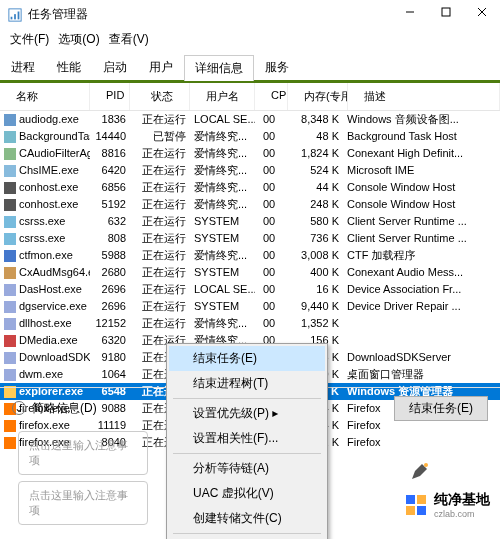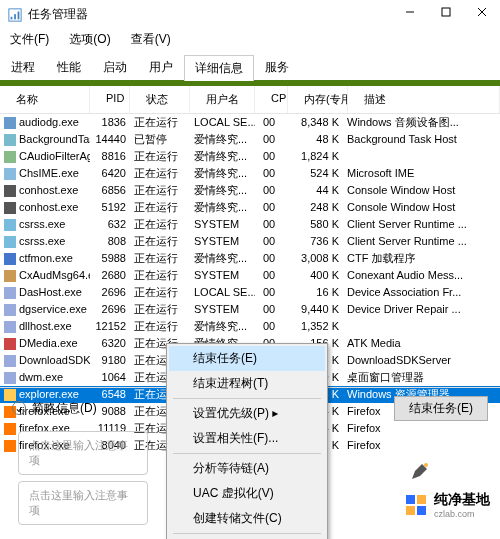--- a/index.html
+++ b/index.html
@@ -3,32 +3,32 @@
 <meta charset="utf-8">
 <style>
 * { box-sizing: border-box; margin: 0; padding: 0; }
 body { font-family: "Microsoft YaHei", "Segoe UI", sans-serif; font-size: 11px; background: #fff; width: 500px; height: 539px; overflow: hidden; position: relative; }
 .titlebar { display: flex; align-items: center; padding: 6px 8px; }
 .titlebar .app-icon { width: 14px; height: 14px; margin-right: 6px; }
 .titlebar .title { flex: 1; font-size: 12px; }
 .win-controls { display: flex; position: absolute; right: 0; top: 0; }
 .win-btn { width: 36px; height: 24px; display: flex; align-items: center; justify-content: center; color: #333; }
 .win-btn svg { width: 10px; height: 10px; }
-.menubar { display: flex; gap: 12px; padding: 0 6px 4px; font-size: 12px; }
+.menubar { display: flex; gap: 1px; padding: 0 6px 4px; font-size: 12px; }
 .menubar span { padding: 2px 4px; }
-.tabs { display: flex; border-bottom: 6px solid #4d7c0f; font-size: 12px; }
+.tabs { display: flex; border-bottom: 3px solid #4d7c0f; font-size: 12px; }
 .tab { padding: 4px 10px; border: 1px solid transparent; border-bottom: none; }
 .tab.active { border-color: #ccc; background: #fff; position: relative; top: 1px; }
 .columns { display: flex; border-bottom: 1px solid #e5e5e5; background: #fff; }
 .col-h { padding: 6px 16px; border-right: 1px solid #eee; font-size: 11px; overflow: hidden; white-space: nowrap; }
-.c-name { width: 90px; } .c-pid { width: 40px; text-align: right; } .c-status { width: 60px; } .c-user { width: 65px; } .c-cpu { width: 28px; text-align: center; } .c-mem { width: 60px; text-align: right; } .c-desc { flex: 1; }
+.c-name { width: 90px; } .c-pid { width: 40px; text-align: right; } .c-status { width: 60px; text-align: right; } .c-user { width: 65px; } .c-cpu { width: 28px; text-align: center; } .c-mem { width: 60px; text-align: right; } .c-desc { flex: 1; }
 .rows { }
 .row { display: flex; height: 17px; line-height: 17px; font-size: 11px; }
 .row > div { padding: 0 4px; overflow: hidden; white-space: nowrap; text-overflow: clip; }
-.row.selected { background: #0078d7; color: #fff; }
+.row.selected { background: #0078d7; color: #fff; font-weight: bold; }
 .row .ico { display: inline-block; width: 12px; height: 12px; vertical-align: middle; margin-right: 3px; }
 .ctx-menu { position: absolute; left: 166px; top: 343px; width: 162px; background: #f0f0f0; border: 1px solid #a0a0a0; box-shadow: 2px 2px 4px rgba(0,0,0,.3); padding: 2px; font-size: 12px; z-index: 20; }
 .ctx-item { padding: 4px 18px 4px 24px; white-space: nowrap; }
 .ctx-item.hov { background: #cce8ff; }
 .ctx-sep { height: 1px; background: #ccc; margin: 2px 4px; }
 .footer-bar { position: absolute; left: 0; right: 0; bottom: 110px; border-top: 1px solid #ddd; padding: 8px 12px; display: flex; justify-content: space-between; align-items: center; font-size: 12px; }
 .btn { border: 1px solid #adadad; background: #e1e1e1; padding: 3px 14px; font-size: 12px; }
 .expand-icon { display: inline-block; border: 1px solid #777; border-radius: 50%; width: 14px; height: 14px; text-align: center; line-height: 12px; margin-right: 6px; }
 .search-area { position: absolute; bottom: 0; left: 8px; right: 0; padding: 8px 10px; }
 .search-box { border: 1px solid #ccc; border-radius: 4px; padding: 6px 10px; color: #999; margin-bottom: 6px; width: 130px; font-size: 11px; }
@@ -113,20 +113,21 @@
       <div class="c-mem">48 K</div>
       <div class="c-desc">Background Task Host</div>
     </div>
     <div class="row">
       <div class="c-name"><span class="ico" style="background:#8b8"></span>CAudioFilterAgent...</div>
       <div class="c-pid">8816</div>
       <div class="c-status">正在运行</div>
       <div class="c-user">爱情终究...</div>
       <div class="c-cpu">00</div>
       <div class="c-mem">1,824 K</div>
+      <div class="c-desc">Conexant High Definit...</div>
     </div>
     <div class="row">
       <div class="c-name"><span class="ico" style="background:#8bd"></span>ChsIME.exe</div>
       <div class="c-pid">6420</div>
       <div class="c-status">正在运行</div>
       <div class="c-user">爱情终究...</div>
       <div class="c-cpu">00</div>
       <div class="c-mem">524 K</div>
       <div class="c-desc">Microsoft IME</div>
     </div>
@@ -210,21 +211,20 @@
       <div class="c-cpu">00</div>
       <div class="c-mem">1,352 K</div>
     </div>
     <div class="row">
       <div class="c-name"><span class="ico" style="background:#c44"></span>DMedia.exe</div>
       <div class="c-pid">6320</div>
       <div class="c-status">正在运行</div>
       <div class="c-user">爱情终究...</div>
       <div class="c-cpu">00</div>
       <div class="c-mem">156 K</div>
-      <div class="c-desc">ATK Media</div>
     </div>
     <div class="row">
       <div class="c-name"><span class="ico" style="background:#9ad"></span>DownloadSDKServ...</div>
       <div class="c-pid">9180</div>
       <div class="c-status">正在运行</div>
       <div class="c-user">爱情终究...</div>
       <div class="c-cpu">07</div>
       <div class="c-mem">148,196 K</div>
       <div class="c-desc">DownloadSDKServer</div>
     </div>

